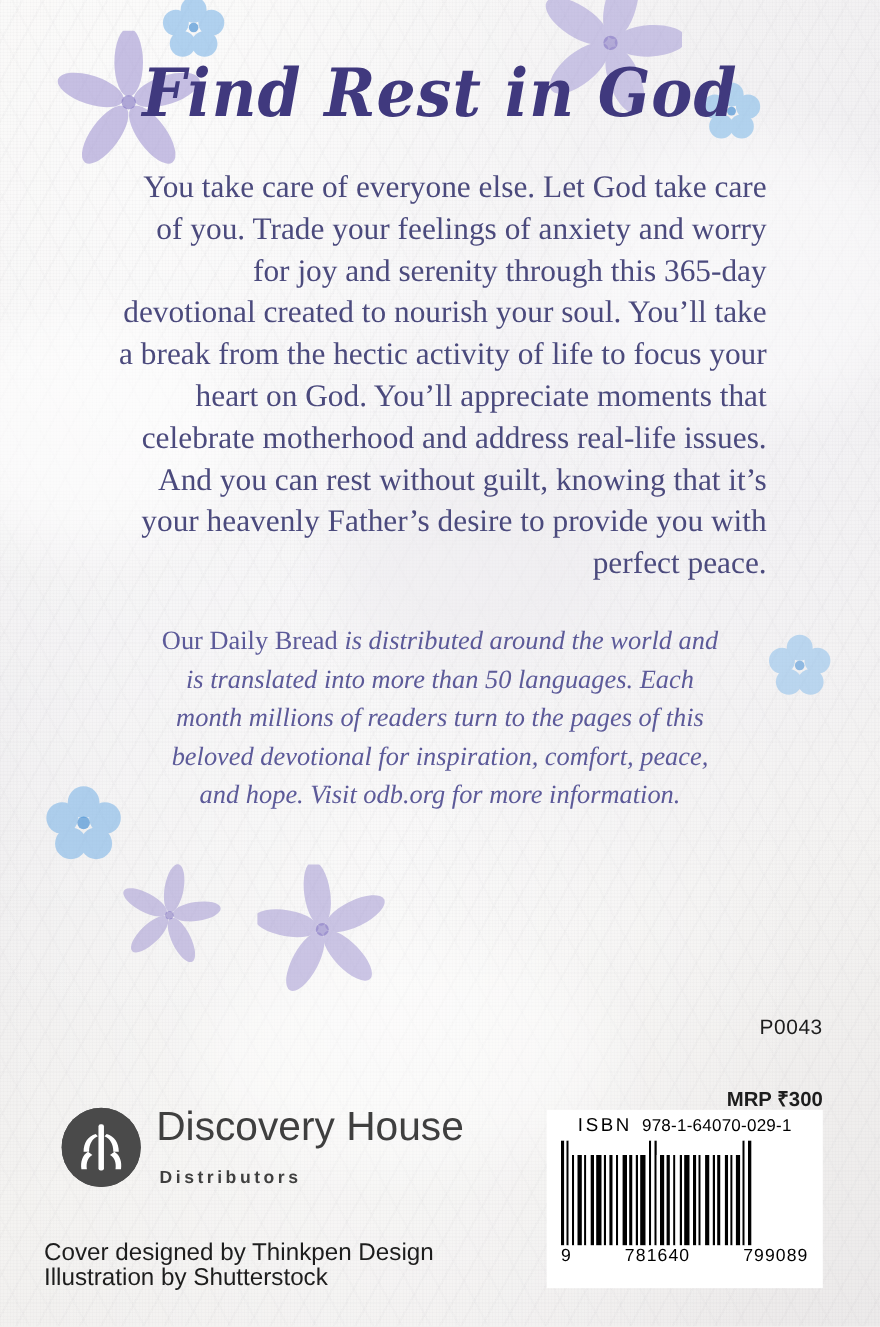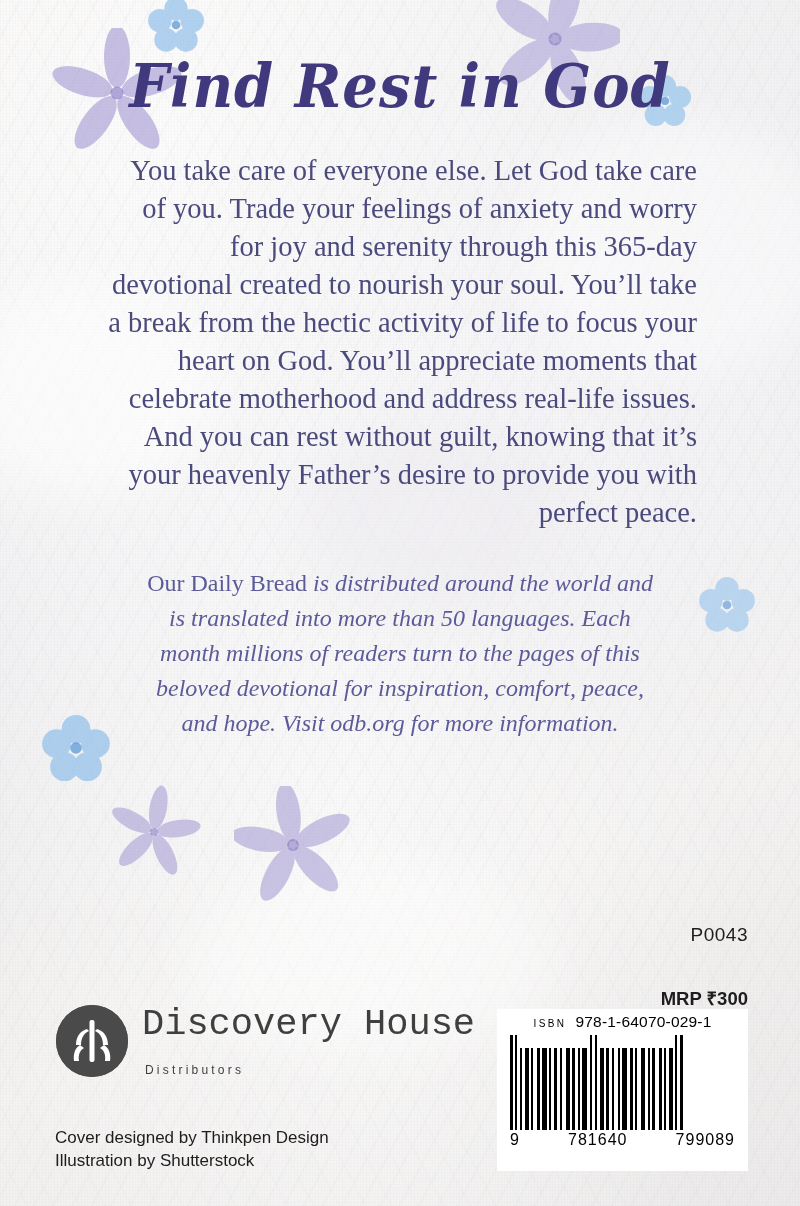--- a/index.html
+++ b/index.html
@@ -141,21 +141,21 @@
   .isbn-line {
     font-family: "Liberation Sans", sans-serif;
     font-size: 15.5px;
     color: #000;
     margin-top: 4px;
     letter-spacing: 0.2px;
     white-space: nowrap;
   }
   .isbn-line .isbn-word {
     letter-spacing: 2.4px;
-    font-size: 10px;
+    font-size: 17px;
     margin-top: 44px;
   }
   .bars {
     margin-top: 4px;
     width: 225px;
     height: 95px;
     display: flex;
     align-items: flex-end;
     gap: 0;
   }
@@ -189,41 +189,41 @@
     height: 72px;
     border-radius: 50%;
     background: #4a4a4a;
     position: relative;
     flex: none;
   }
   .pub-text {
     margin-left: 14px;
   }
   .pub-name {
-    font-family: Liberation Mono, monospace;
+    font-family: Liberation Sans, sans-serif;
     font-size: 37px;
     color: #3f3f3f;
     line-height: 1;
   }
   .pub-sub {
     font-family: "Liberation Sans", sans-serif;
-    font-size: 12px;
-    font-weight: normal;
+    font-size: 16px;
+    font-weight: bold;
     letter-spacing: 3.2px;
     color: #3f3f3f;
     margin-top: 20px;
     margin-left: 3px;
   }
 
   .credits {
     position: absolute;
-    left: 55px;
+    left: 40px;
     top: 1126px;
     font-family: "Liberation Sans", sans-serif;
-    font-size: 17px;
+    font-size: 22px;
     color: #1d1d1d;
     line-height: 23px;
   }
 </style>
 </head>
 <body>
 
 <div class="cover">
 
   <div class="texture"></div>

